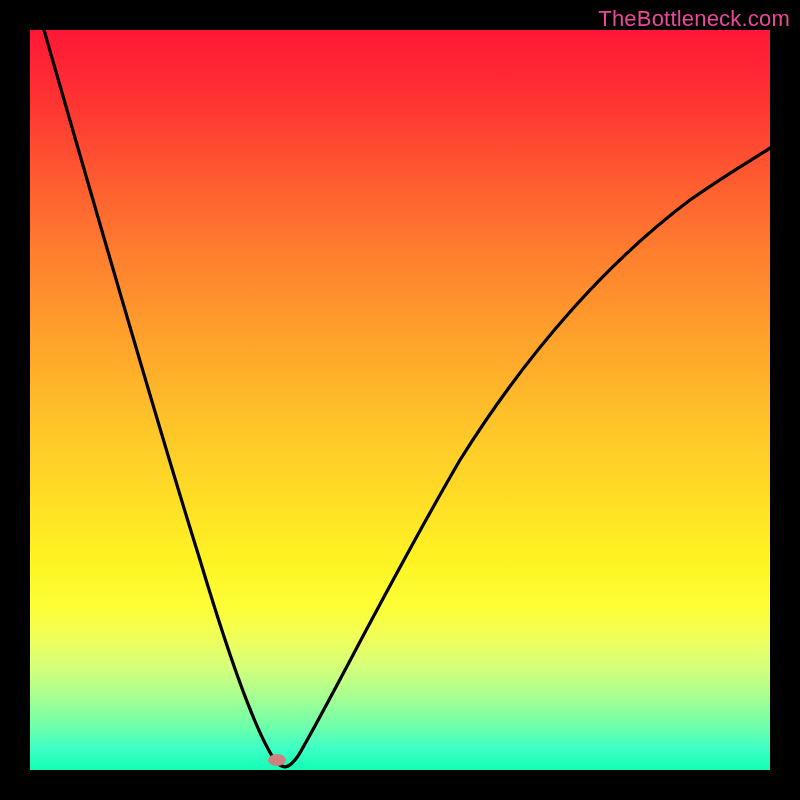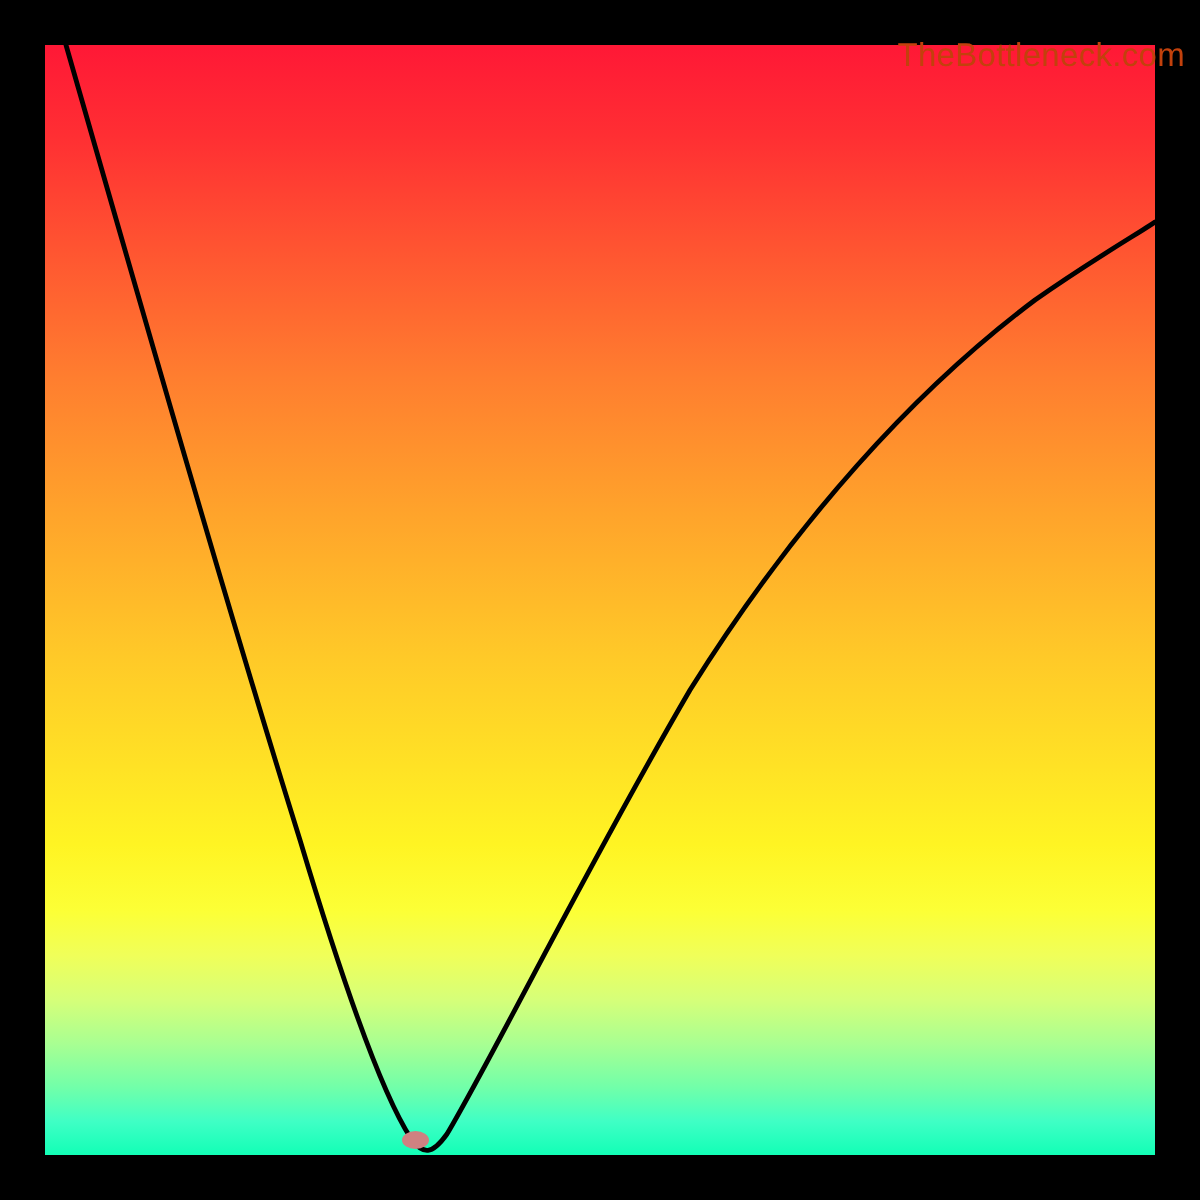--- a/index.html
+++ b/index.html
@@ -30,23 +30,23 @@
       #f0ff59 82%,
       #d6ff79 86%,
       #a8ff92 90%,
       #70ffaa 94%,
       #3fffc5 97%,
       #12ffb6 100%
     );
   }
   .watermark {
     position: absolute;
-    top: 24px;
+    top: 6px;
     right: 10px;
-    color: #c2410c;
+    color: #ec4899;
     font-size: 22px;
     font-weight: 500;
     z-index: 5;
     letter-spacing: 0.2px;
   }
   svg.curve {
     position: absolute;
     left: 0;
     top: 0;
     width: 740px;

